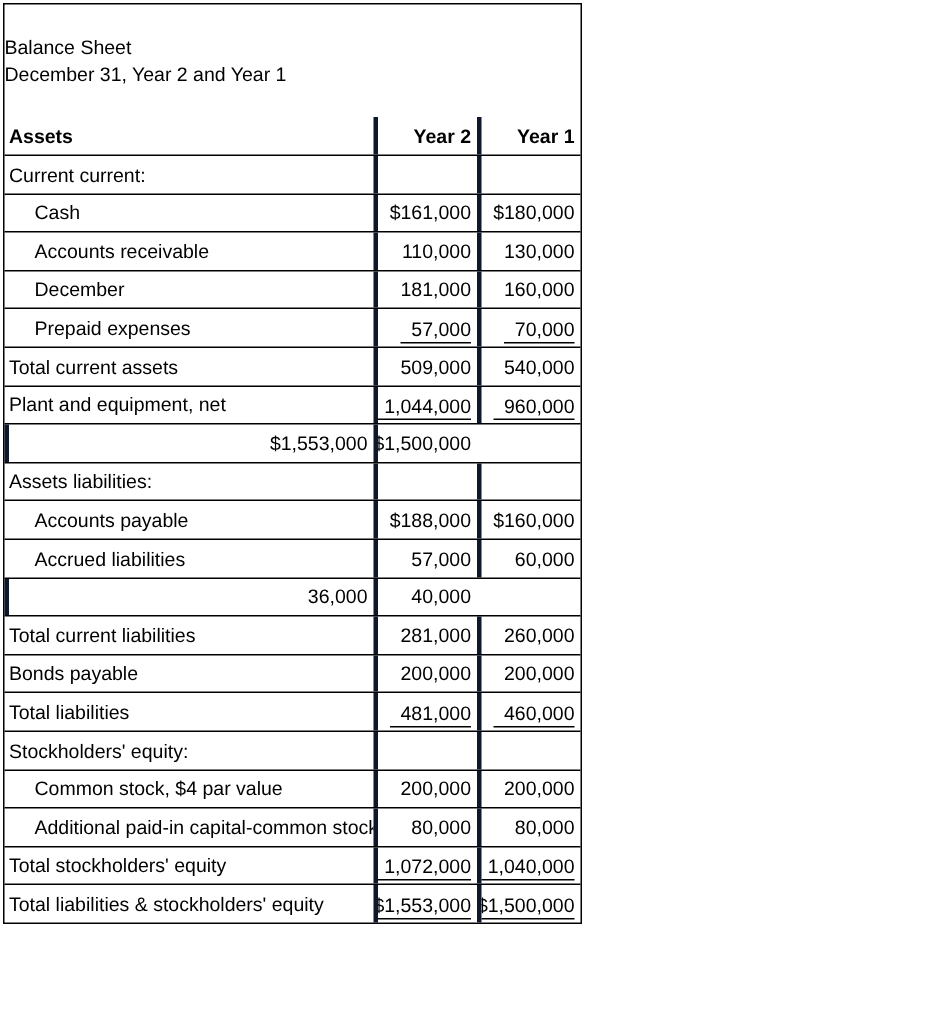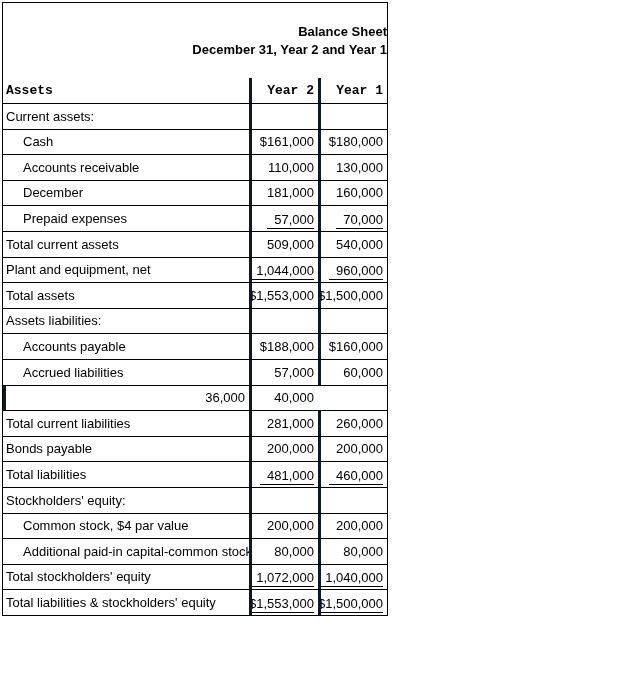--- a/index.html
+++ b/index.html
@@ -18,33 +18,33 @@
   .sheet {
     position: absolute;
     left: 2px;
     top: 2px;
     width: 384px;
     border: 1px solid #000000;
     background: #ffffff;
   }
   .titles {
     height: 75px;
-    text-align: right;
-    font-weight: bold;
+    text-align: left;
+    font-weight: normal;
   }
   .title-line1 { padding-top: 20px; line-height: 18px; }
   .title-line2 { line-height: 18px; }
 
   .grid-row {
     display: grid;
     grid-template-columns: 246px 69px 1fr;
     align-items: stretch;
   }
   .grid-row.body-row { border-top: 1px solid #000000; height: 24.6px; }
-  .grid-row.header-row { height: 25px; font-family: Liberation Mono, monospace; }
+  .grid-row.header-row { height: 25px; }
 
   .cell {
     display: flex;
     align-items: flex-end;
     overflow: hidden;
     white-space: nowrap;
     padding-bottom: 5px;
     line-height: 14px;
   }
   .c1 { justify-content: flex-start; padding-left: 3px; }
@@ -74,21 +74,21 @@
   </div>
 
   <div class="grid-row header-row">
     <div class="cell c1 bold">Assets</div>
     <div class="cell c2 bold">Year 2</div>
     <div class="cell c3 bold">Year 1</div>
   </div>
 
   <div>
       <div class="grid-row body-row">
-        <div class="cell c1">Current assets:</div>
+        <div class="cell c1">Current current:</div>
         <div class="cell c2"></div>
         <div class="cell c3"></div>
       </div>
       <div class="grid-row body-row">
         <div class="cell c1 indent">Cash</div>
         <div class="cell c2">
           <span class="val">$161,000</span>
         </div>
         <div class="cell c3">
           <span class="val">$180,000</span>
@@ -133,21 +133,20 @@
       <div class="grid-row body-row">
         <div class="cell c1">Plant and equipment, net</div>
         <div class="cell c2">
           <span class="val underline">1,044,000</span>
         </div>
         <div class="cell c3">
           <span class="val underline">960,000</span>
         </div>
       </div>
       <div class="grid-row body-row">
-        <div class="cell c1">Total assets</div>
         <div class="cell c2">
           <span class="val">$1,553,000</span>
         </div>
         <div class="cell c3">
           <span class="val">$1,500,000</span>
         </div>
       </div>
       <div class="grid-row body-row">
         <div class="cell c1">Assets liabilities:</div>
         <div class="cell c2"></div>

